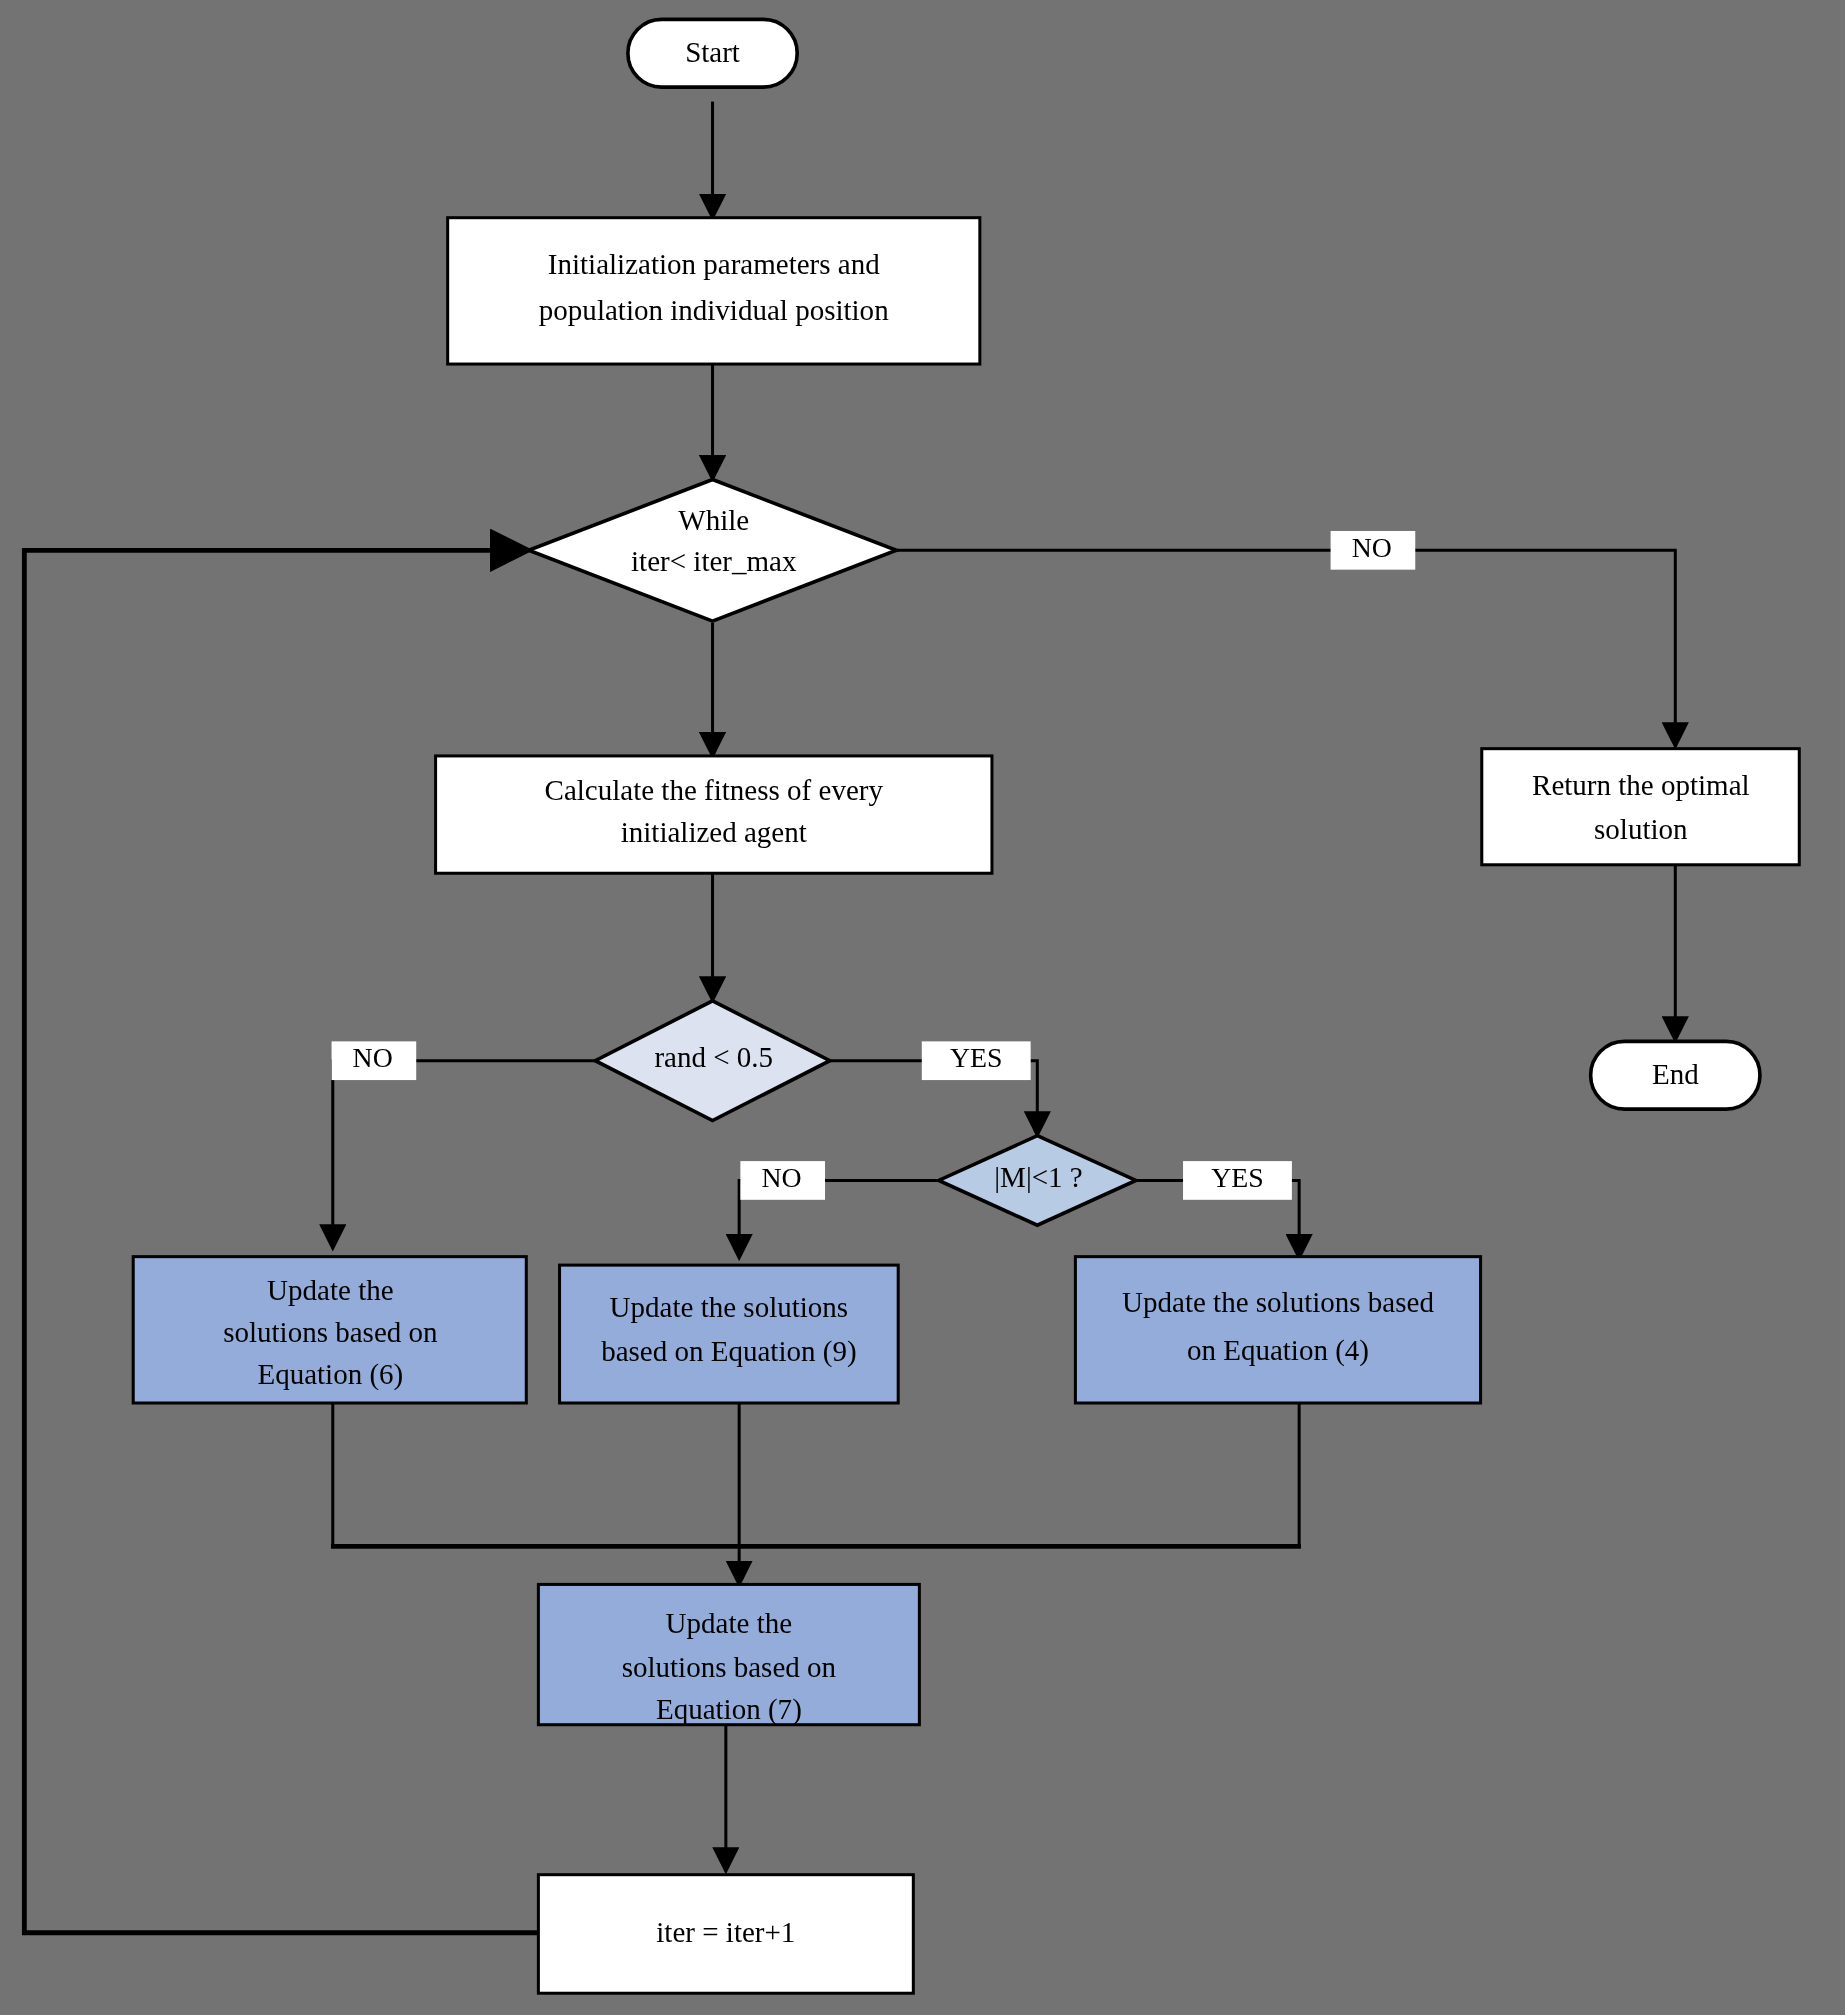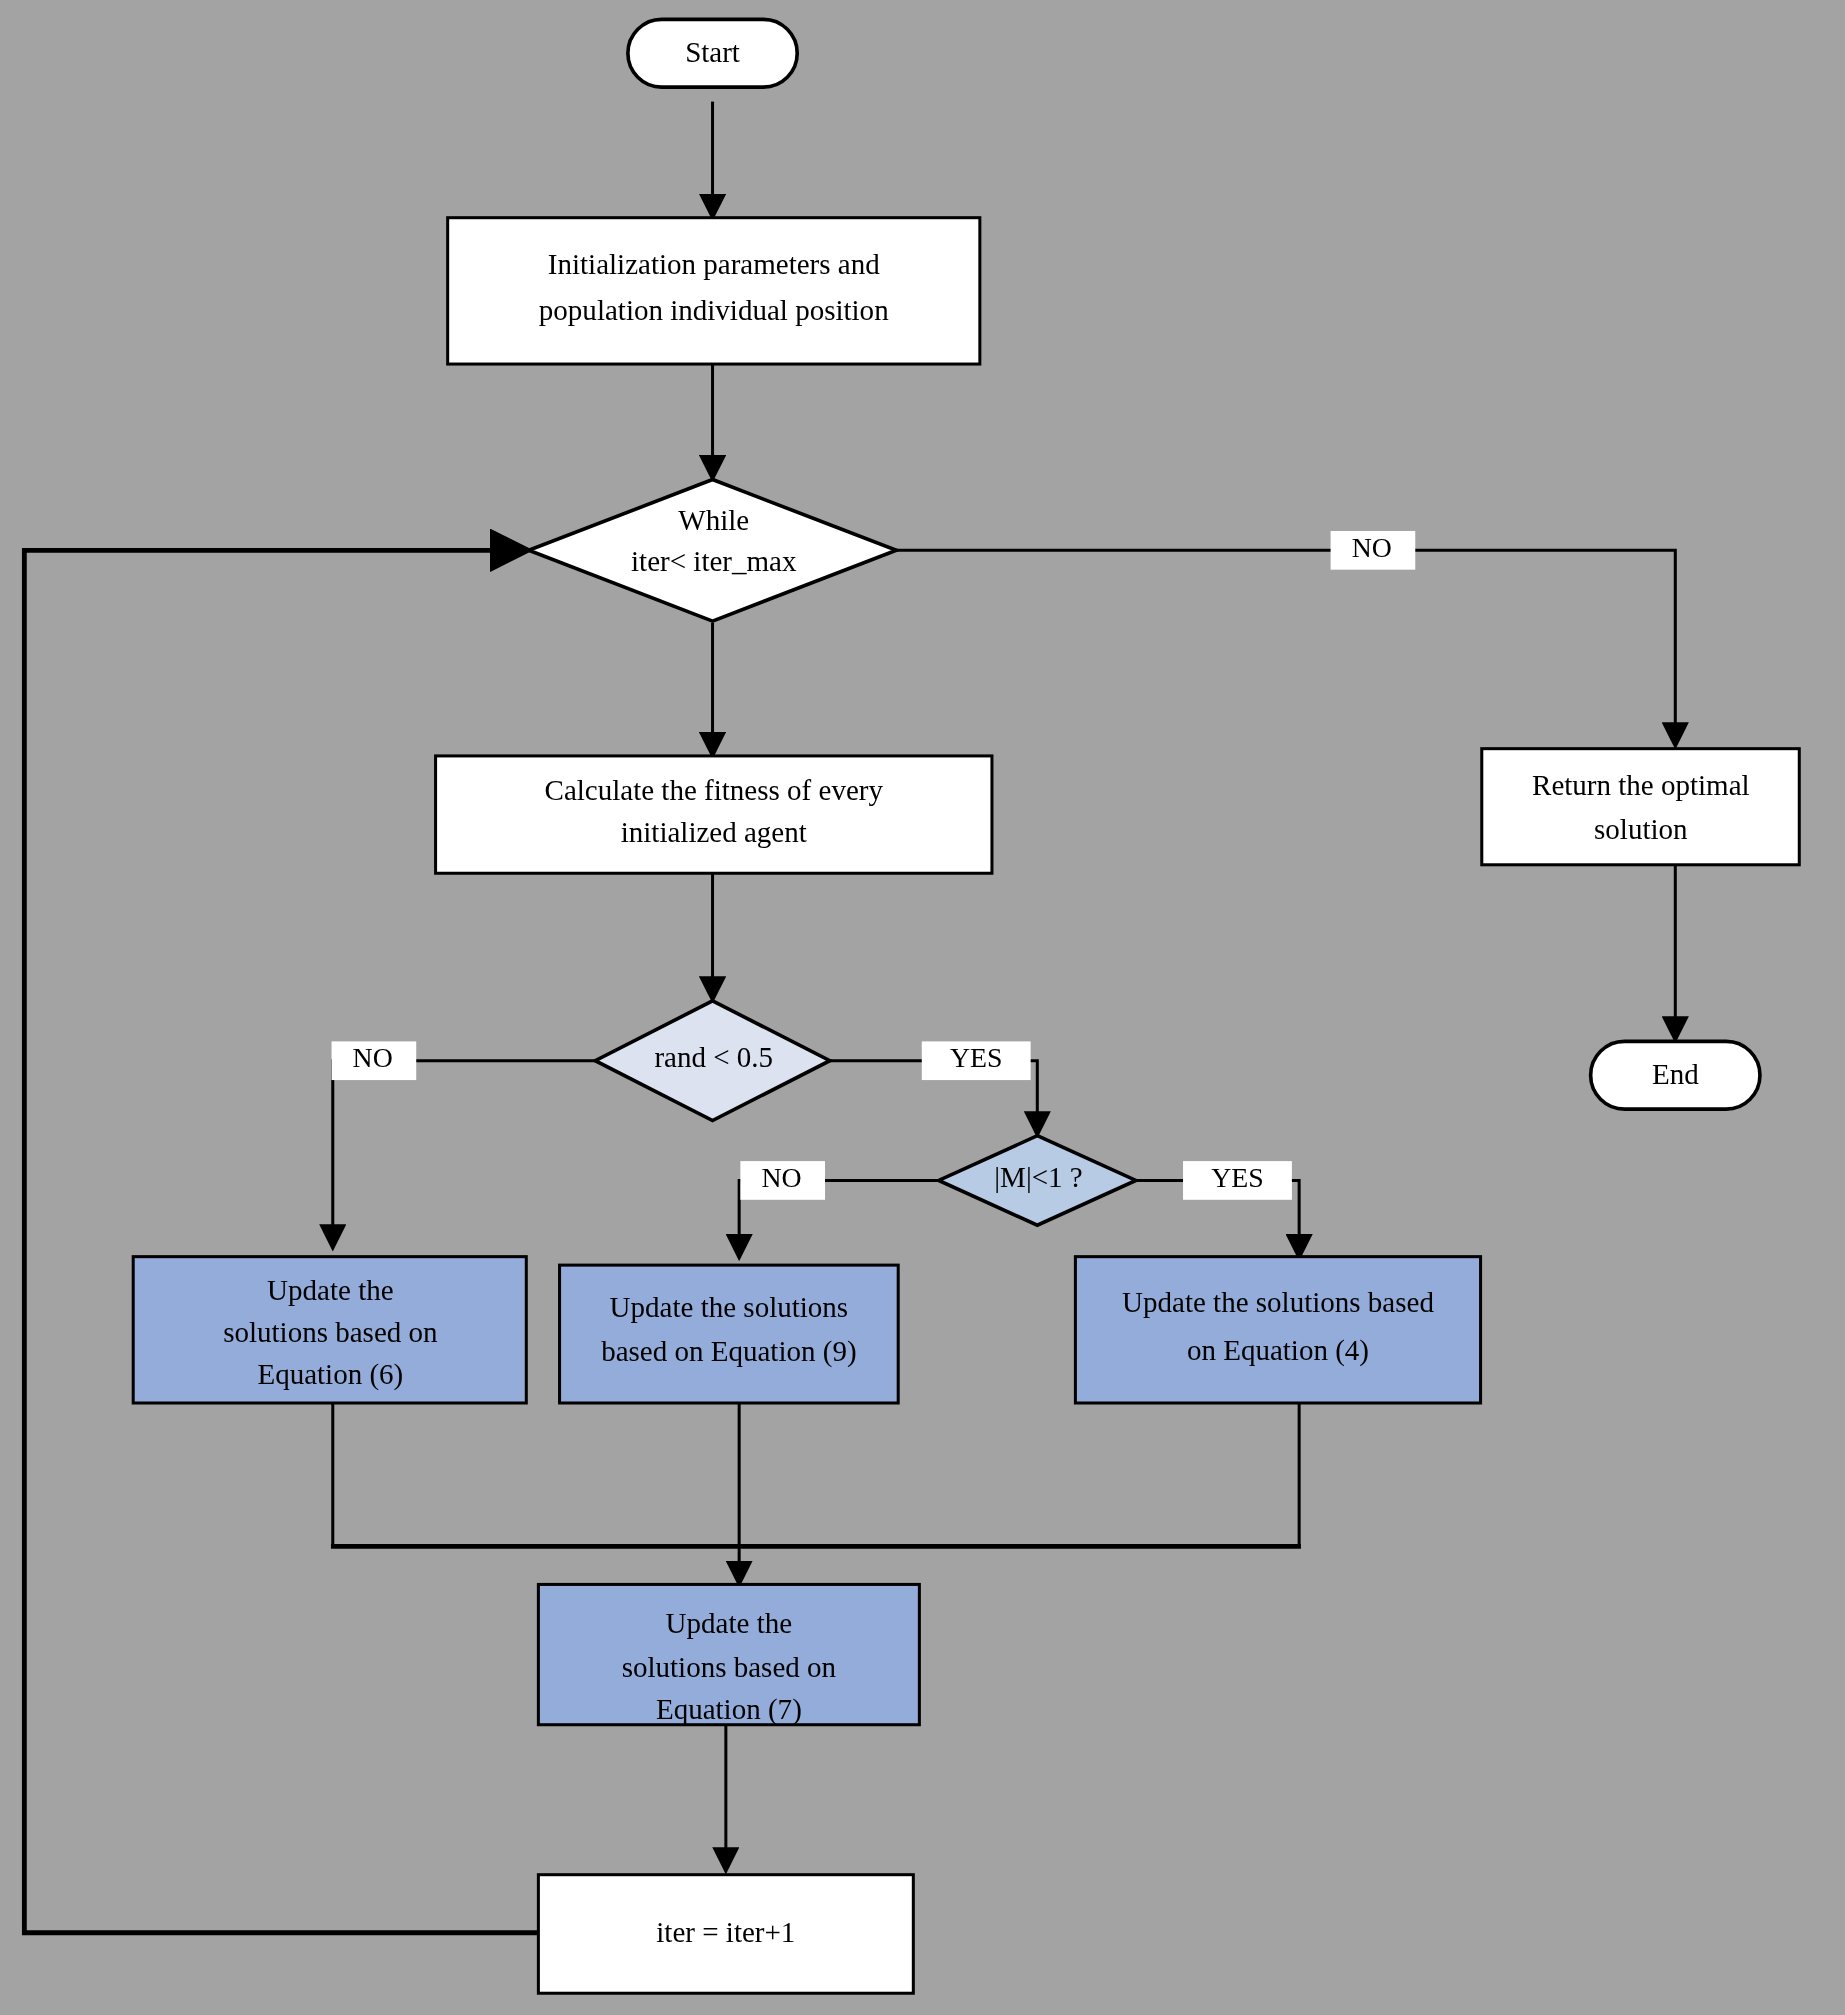--- a/index.html
+++ b/index.html
@@ -4,21 +4,21 @@
 <style>
   html, body {
     margin: 0;
     padding: 0;
     background: #ffffff;
   }
   #canvas-wrap {
     position: relative;
     width: 1846px;
     height: 2015px;
-    background: #a3a3a3;
+    background: #737373;
     overflow: hidden;
   }
   svg#flow {
     display: block;
     width: 1846px;
     height: 2015px;
   }
   .shape-fill-white { fill: #ffffff; }
   .node-text {
     font-family: "Liberation Serif", "DejaVu Serif", serif;

